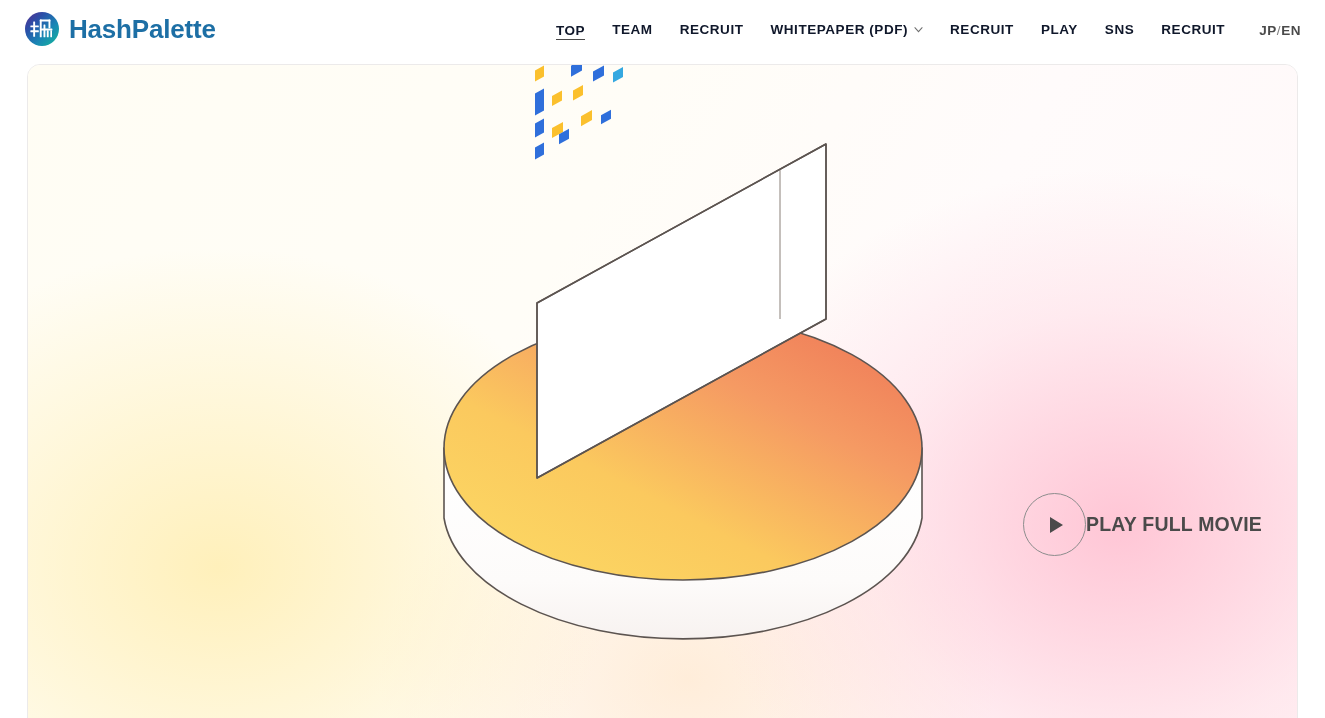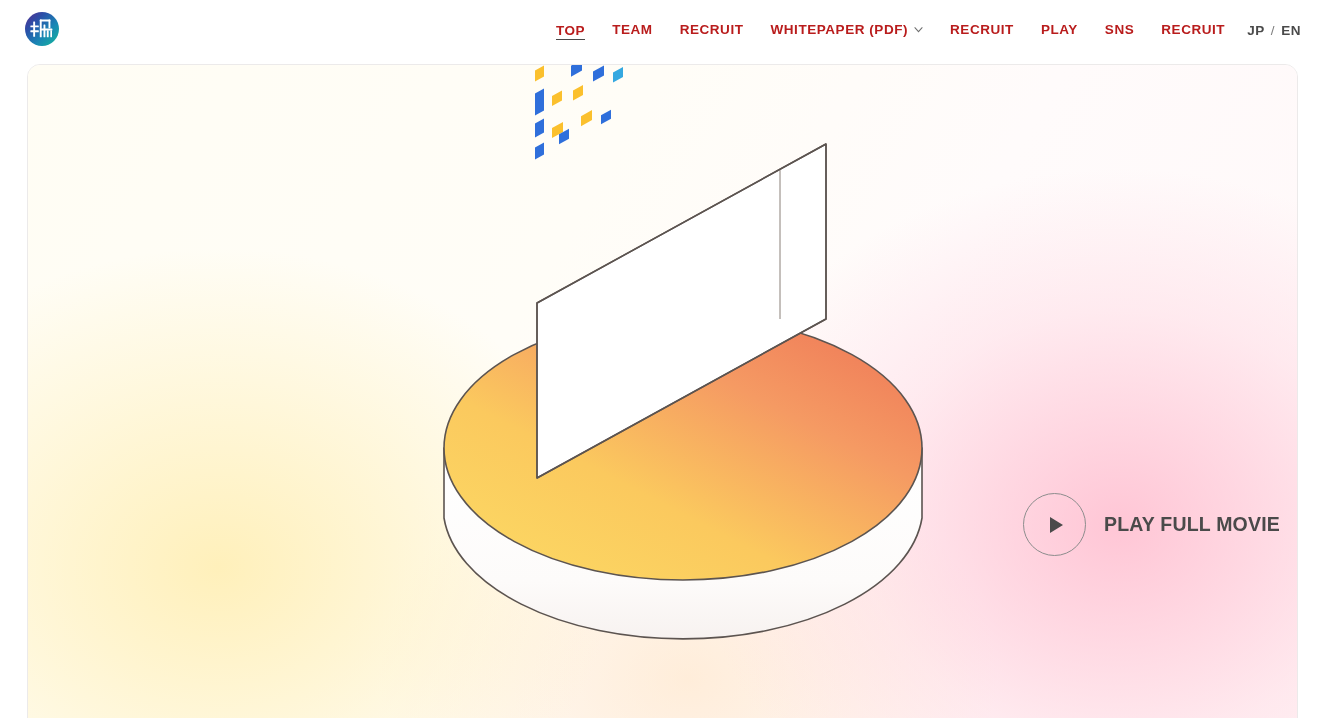--- a/index.html
+++ b/index.html
@@ -57,21 +57,21 @@
     align-items: center;
     gap: 0;
   }
   .nav-item {
     display: flex;
     align-items: center;
     gap: 6px;
     font-size: 13.5px;
     font-weight: 700;
     letter-spacing: 0.55px;
-    color: #b91c1c;
+    color: #0f172a;
     text-decoration: none;
     white-space: nowrap;
     padding: 4px 0;
     margin-right: 27px;
     line-height: 1;
   }
   .nav-item:last-child { margin-right: 11px; }
   .nav-item.is-active {
     border-bottom: 1.6px solid #4a4a4a;
     padding-bottom: 2px;
@@ -84,21 +84,21 @@
   }
   .chev svg { display: block; }
 
   .lang-switch {
     position: absolute;
     right: 24px;
     top: 0;
     height: 60px;
     display: flex;
     align-items: center;
-    gap: 6px;
+    gap: 0;
     font-size: 13.5px;
     font-weight: 700;
     letter-spacing: 0.55px;
     color: #4a4a4a;
   }
   .lang-link { color: #4a4a4a; text-decoration: none; }
   .lang-sep { color: #7d7d7d; font-weight: 400; }
 
   
   .hero {
@@ -130,21 +130,20 @@
   }
   .hero-art svg { display: block; width: 100%; height: 100%; }
 
   
   .play-cta {
     position: absolute;
     left: 995px;
     top: 428px;
     display: flex;
     align-items: center;
-    gap: 18px;
     background: none;
     border: 0;
     cursor: pointer;
     padding: 0;
     font-family: inherit;
   }
   .play-ring {
     width: 63px; height: 63px;
     flex: 0 0 63px;
     border: 1.1px solid #8d8d8d;
@@ -192,20 +191,21 @@
           <rect x="15.8" y="8.6" width="10.6" height="1.9" rx="0.5"></rect>
           <rect x="15.8" y="8.6" width="1.9" height="17.6" rx="0.5"></rect>
           <rect x="24.5" y="8.6" width="1.9" height="8.6" rx="0.5"></rect>
           <rect x="19.5" y="13.4" width="1.9" height="12.8" rx="0.5"></rect>
           <rect x="17.0" y="17.6" width="11.4" height="1.9" rx="0.5"></rect>
           <rect x="22.8" y="19.3" width="1.9" height="6.9" rx="0.5"></rect>
           <rect x="26.3" y="19.3" width="1.7" height="6.9" rx="0.5"></rect>
         </g>
       </svg>
     </span>
+    <span class="brand-word">HashPalette</span>
   </a>
 
   <nav class="main-nav">
 
     <a class="nav-item is-active" href="#">
       <span>TOP</span>
     </a>
 
     <a class="nav-item" href="#">
       <span>TEAM</span>

